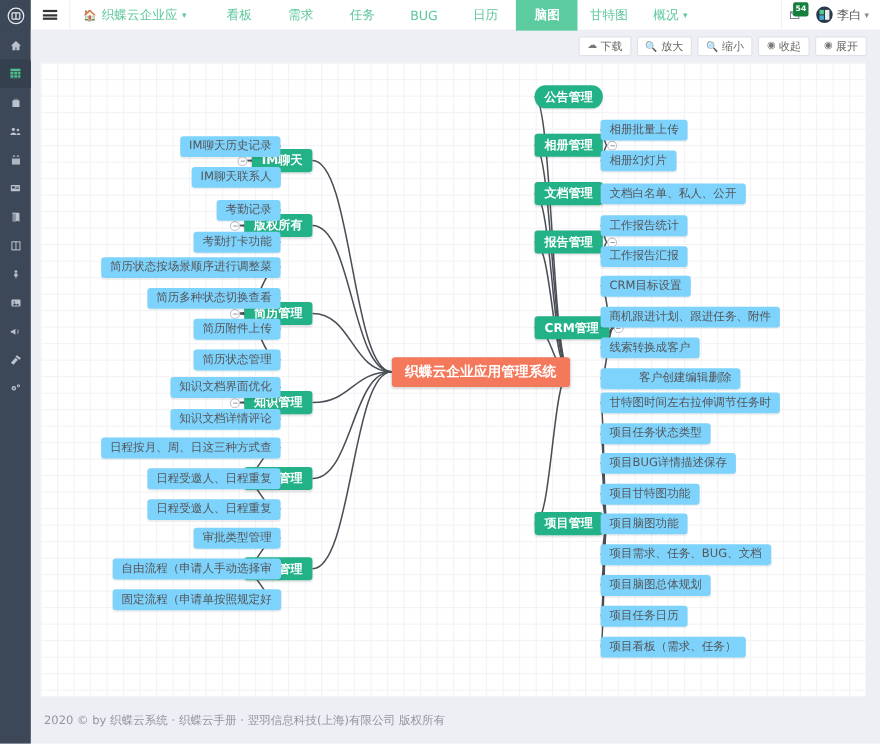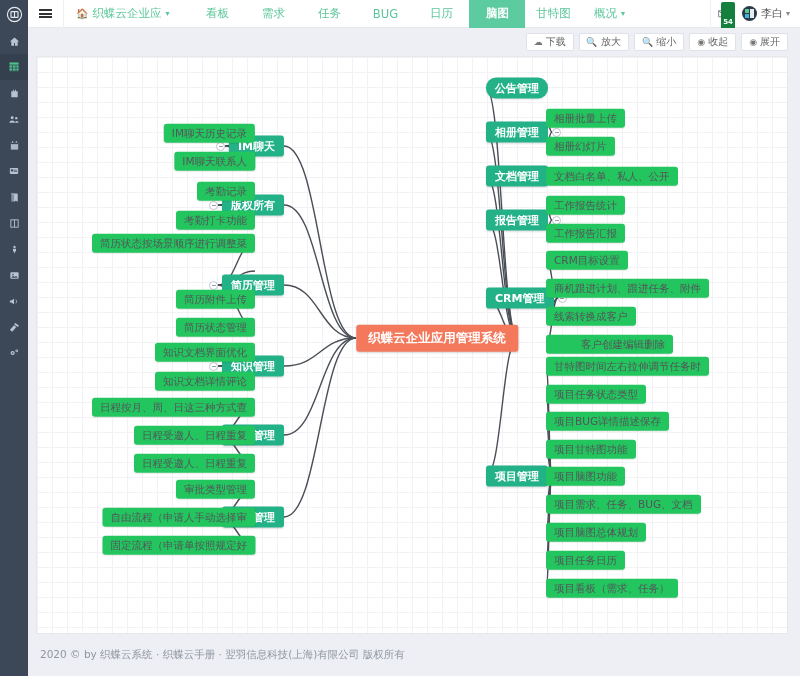--- a/index.html
+++ b/index.html
@@ -43,21 +43,21 @@
   }
   .navlink.brand { padding-left:12px; padding-right:20px; }
   .navlink.tab { min-width:56px; }
   .navlink.tab.active { background:#5ccba0; color:#fff; font-weight:bold; }
   .navlink .caret { margin-left:4px; font-size:8px; }
   .navlink .home-gl { margin-right:4px; font-size:10px; }
   #topbar .spacer { flex:1; }
   #bell-wrap { position:relative; width:26px; height:28px; display:flex; align-items:center; justify-content:center; border-left:1px solid #eef0f3; }
   #badge {
     position:absolute; top:2px; right:1px; background:#15803d; color:#fff;
-    font-size:7px; line-height:9px; padding:16px 2px; border-radius:2px; font-weight:bold;
+    font-size:7px; line-height:9px; padding:2px 2px; border-radius:2px; font-weight:bold;
   }
   #user-wrap { display:flex; align-items:center; padding:0 10px 0 6px; height:28px; }
   #avatar {
     width:15px; height:15px; border-radius:50%;
     background:#2b3a4a; position:relative; overflow:hidden; margin-right:4px;
   }
   #avatar .q1 { position:absolute; left:3px; top:3px; width:4px; height:4px; background:#55c98f; }
   #avatar .q2 { position:absolute; left:8px; top:3px; width:4px; height:9px; background:#e7ecef; }
   #avatar .q3 { position:absolute; left:3px; top:8px; width:4px; height:4px; background:#3fb0d6; }
   #username { font-size:11px; color:#555; }
@@ -95,21 +95,21 @@
   }
   .node.root {
     background:#f4785c; color:#fff; font-weight:bold; font-size:12.5px;
     padding:7px 12px; box-shadow:0 1px 2px rgba(0,0,0,.15);
   }
   .node.lvl1 {
     background:#23b288; color:#fff; font-weight:bold; font-size:11px;
     padding:5px 9px; box-shadow:0 1px 2px rgba(0,0,0,.12);
   }
   .node.lvl2 {
-    background:#22c55e; color:#55565a; font-size:10.5px;
+    background:#7dd3fc; color:#55565a; font-size:10.5px;
     padding:4px 8px; box-shadow:0 1px 1px rgba(0,0,0,.07);
   }
   .node.r-anchor { transform:translate(-100%,-50%); }
   .collapse {
     position:absolute; top:50%; transform:translateY(-50%);
     width:9px; height:9px; border-radius:50%;
     background:#fff; border:1px solid #bfc4cb;
   }
   .collapse::before {
     content:""; position:absolute; left:1.5px; top:3px; width:4px; height:1px; background:#9aa0a8;
@@ -373,20 +373,23 @@
       <div class="node lvl2 r-anchor" style="left: 218px; top: 163px;">
         <span>考勤打卡功能</span>
       </div>
       <div class="node lvl1 r-anchor" style="left: 247px; top: 228px;">
         <span>简历管理</span>
         <span class="collapse left"></span>
       </div>
       <div class="node lvl2 r-anchor" style="left: 218px; top: 186px;">
         <span>简历状态按场景顺序进行调整菜</span>
       </div>
+      <div class="node lvl2 r-anchor" style="left: 218px; top: 214px;">
+        <span>简历多种状态切换查看</span>
+      </div>
       <div class="node lvl2 r-anchor" style="left: 218px; top: 242px;">
         <span>简历附件上传</span>
       </div>
       <div class="node lvl2 r-anchor" style="left: 218px; top: 270px;">
         <span>简历状态管理</span>
       </div>
       <div class="node lvl1 r-anchor" style="left: 247px; top: 309px;">
         <span>知识管理</span>
         <span class="collapse left"></span>
       </div>

